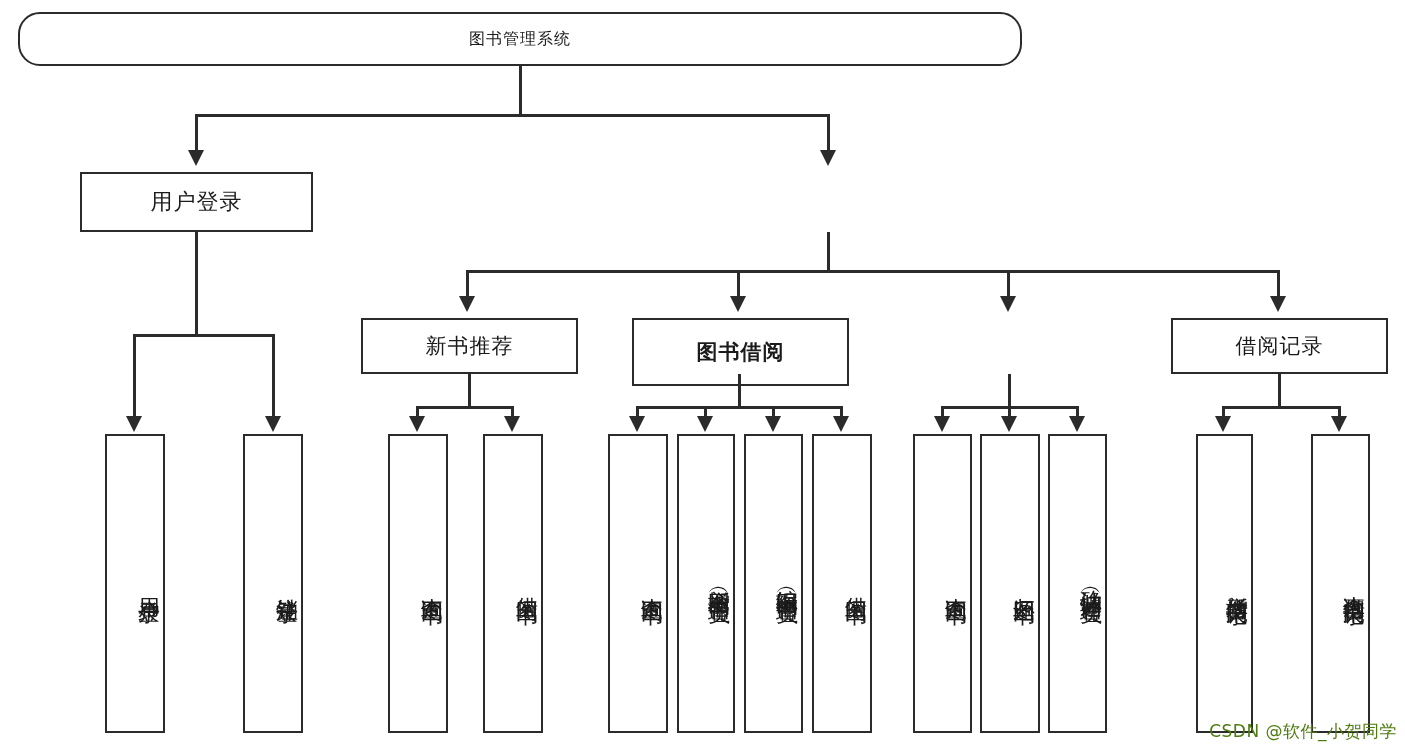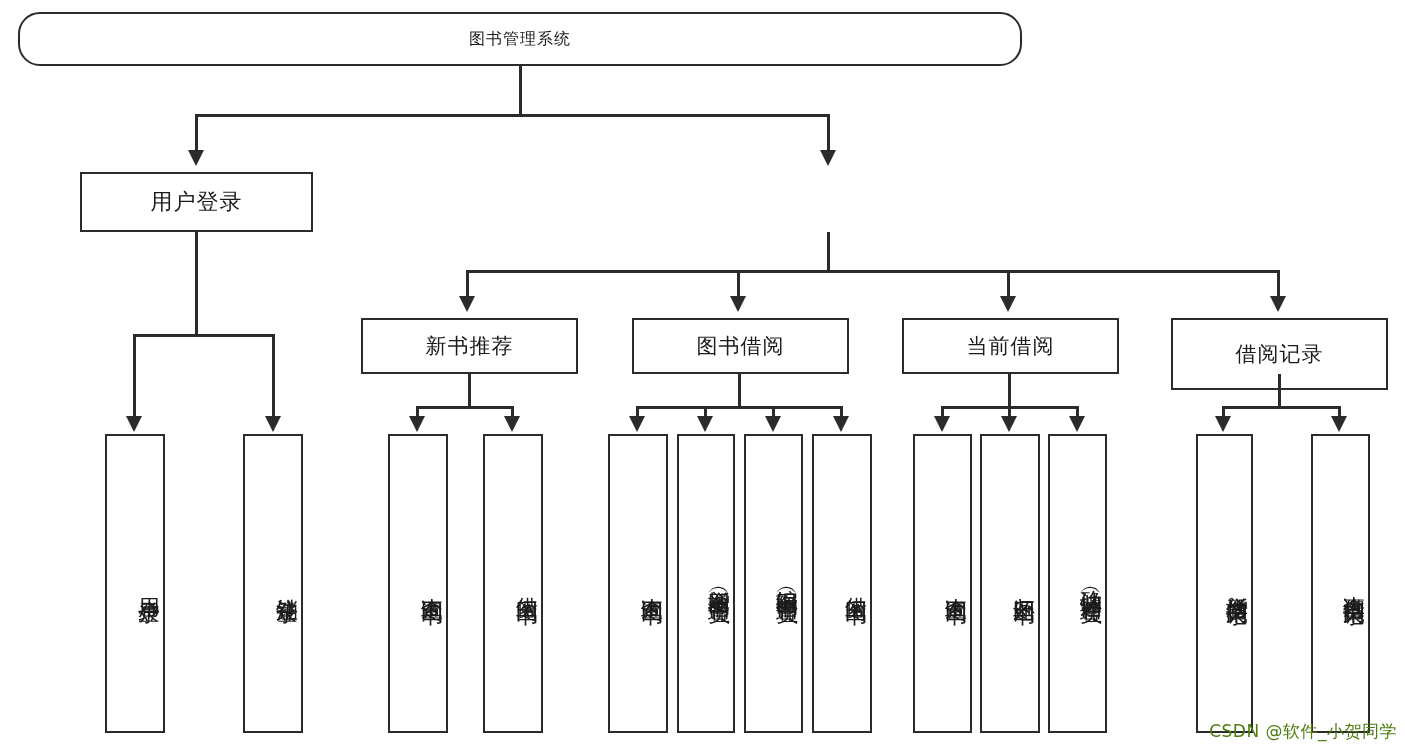--- a/index.html
+++ b/index.html
@@ -129,27 +129,24 @@
 
   <div class="vline" style="left:1007px;top:270px;height:28px;"></div>
   <div class="arrow" style="left:1000px;top:296px;"></div>
 
   <div class="vline" style="left:1277px;top:270px;height:28px;"></div>
   <div class="arrow" style="left:1270px;top:296px;"></div>
 
   <div class="node l2" style="left:361px;top:318px;width:217px;height:56px;">
     <span>新书推荐</span>
   </div>
-  <div class="node l2" style="left:632px;top:318px;width:217px;height:56px;">
+  <div class="node l2" style="left:632px;top:318px;width:217px;height:68px;font-weight:bold;">
     <span>图书借阅</span>
   </div>
-  <div class="node l2" style="left:902px;top:318px;width:217px;height:56px;">
-    <span>当前借阅</span>
-  </div>
-  <div class="node l2" style="left:1171px;top:318px;width:217px;height:72px;">
+  <div class="node l2" style="left:1171px;top:318px;width:217px;height:56px;">
     <span>借阅记录</span>
   </div>
 
   <div class="vline" style="left:468px;top:374px;height:34px;"></div>
   <div class="hline" style="left:416px;top:406px;width:97px;"></div>
   <div class="vline" style="left:416px;top:406px;height:12px;"></div>
   <div class="arrow" style="left:409px;top:416px;"></div>
   <div class="vline" style="left:511px;top:406px;height:12px;"></div>
   <div class="arrow" style="left:504px;top:416px;"></div>
 

